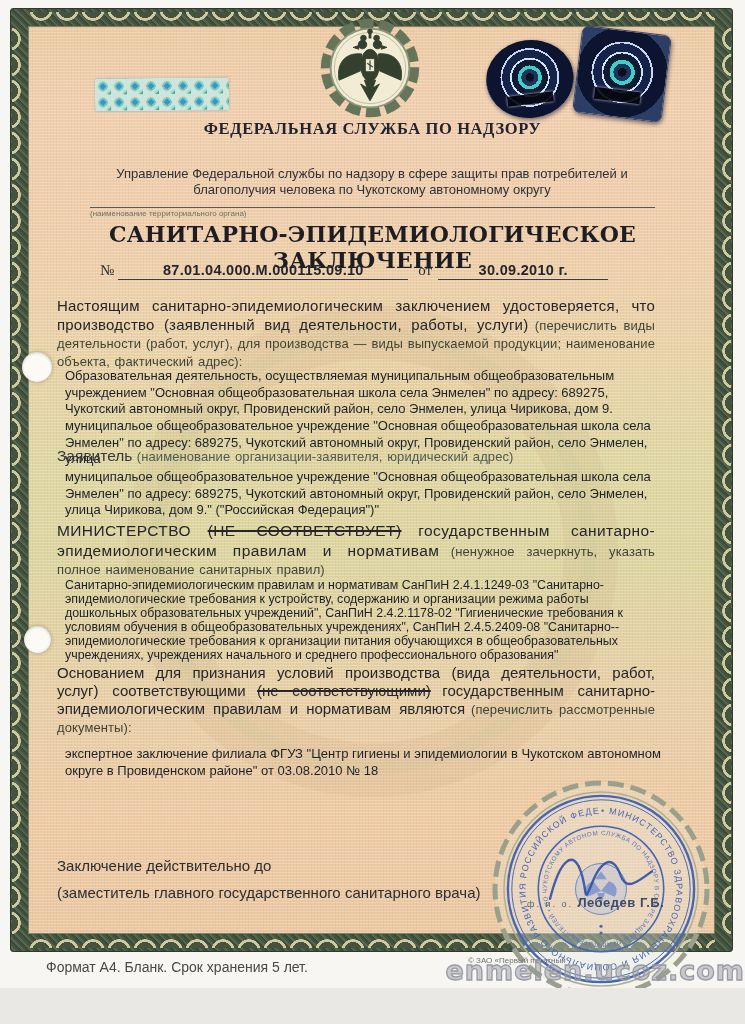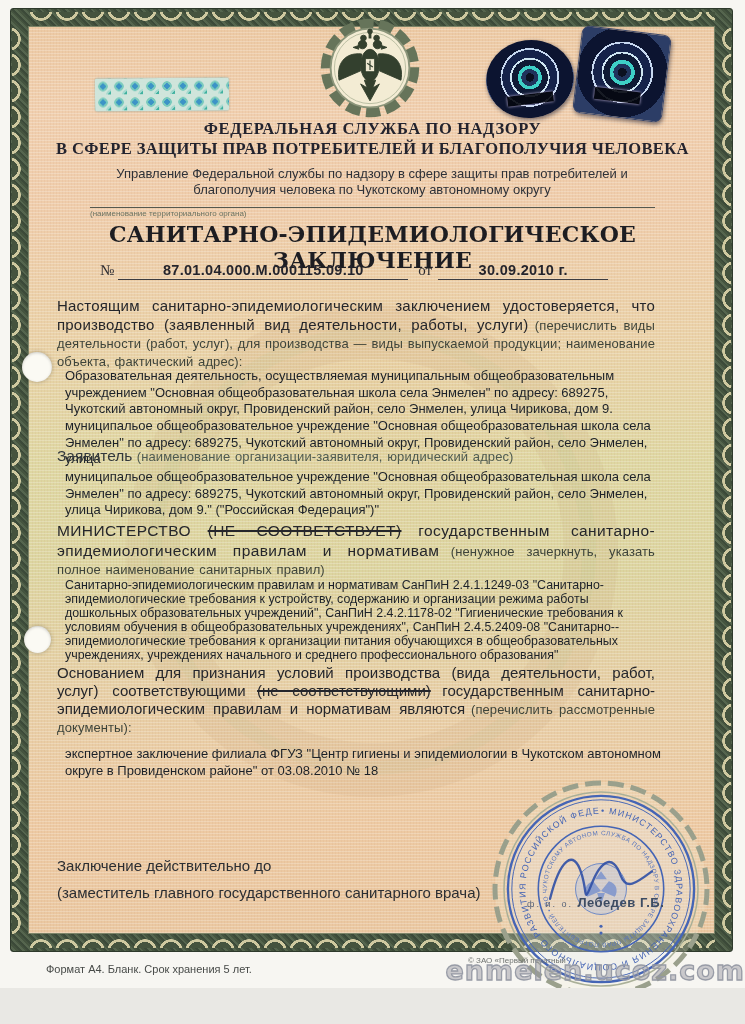--- a/index.html
+++ b/index.html
@@ -103,21 +103,21 @@
   .fio-line{position:absolute;left:527px;top:893px;width:180px;z-index:5;}
   .fio-cap{font-size:9px;color:#5a6478;letter-spacing:2px;}
   .fio-name{font-size:13px;font-weight:bold;color:#3d4c63;letter-spacing:.5px;}
 
   .hole{position:absolute;background:#fbfaf4;border-radius:50%;
     box-shadow:0 0 4px rgba(70,60,40,.35), inset 0 1px 3px rgba(0,0,0,.18);}
   .hole-1{left:22px;top:352px;width:30px;height:30px;}
   .hole-2{left:24px;top:626px;width:27px;height:27px;}
 
   
-  .pf-left{position:absolute;left:46px;bottom:13px;font-size:11px;color:#474a48;}
+  .pf-left{position:absolute;left:46px;bottom:13px;font-size:14px;color:#474a48;}
   .pf-right{position:absolute;left:468px;bottom:23px;font-size:8px;color:#6d716f;}
   .watermark{position:absolute;right:0px;bottom:2px;z-index:9;
     font-family:"DejaVu Sans",sans-serif;font-weight:bold;font-size:27px;letter-spacing:1px;
     color:rgba(240,240,244,0.12);-webkit-text-stroke:1.3px rgba(148,152,163,0.95);
     text-shadow:0 0 1px rgba(120,120,130,.4);}
 </style>
 </head>
 <body>
 
 <div class="page">
@@ -153,21 +153,20 @@
       </g>
       <rect x="75" y="45" width="10" height="14" fill="#efe9d2" stroke="#33402e" stroke-width="1"></rect>
       <path d="M80,47 L80,57 M77,50 L83,54" stroke="#33402e" stroke-width="1.2" fill="none"></path>
     </svg>
   </div>
 
   <div class="holo holo-1"></div>
   <div class="holo holo-2"></div>
 
   <div class="hdr1">ФЕДЕРАЛЬНАЯ СЛУЖБА ПО НАДЗОРУ</div>
-  <div class="hdr2">В СФЕРЕ ЗАЩИТЫ ПРАВ ПОТРЕБИТЕЛЕЙ И БЛАГОПОЛУЧИЯ ЧЕЛОВЕКА</div>
   <div class="dept">Управление Федеральной службы по надзору в сфере защиты прав потребителей и благополучия человека по Чукотскому автономному округу</div>
   <div class="rule"></div>
   <div class="rule-cap">(наименование территориального органа)</div>
 
   <div class="title">САНИТАРНО-ЭПИДЕМИОЛОГИЧЕСКОЕ ЗАКЛЮЧЕНИЕ</div>
 
   <div class="numrow">
     <span class="lbl">№</span>
     <span class="seg seg-num">87.01.04.000.М.000115.09.10</span>
     <span class="ot">от</span>

